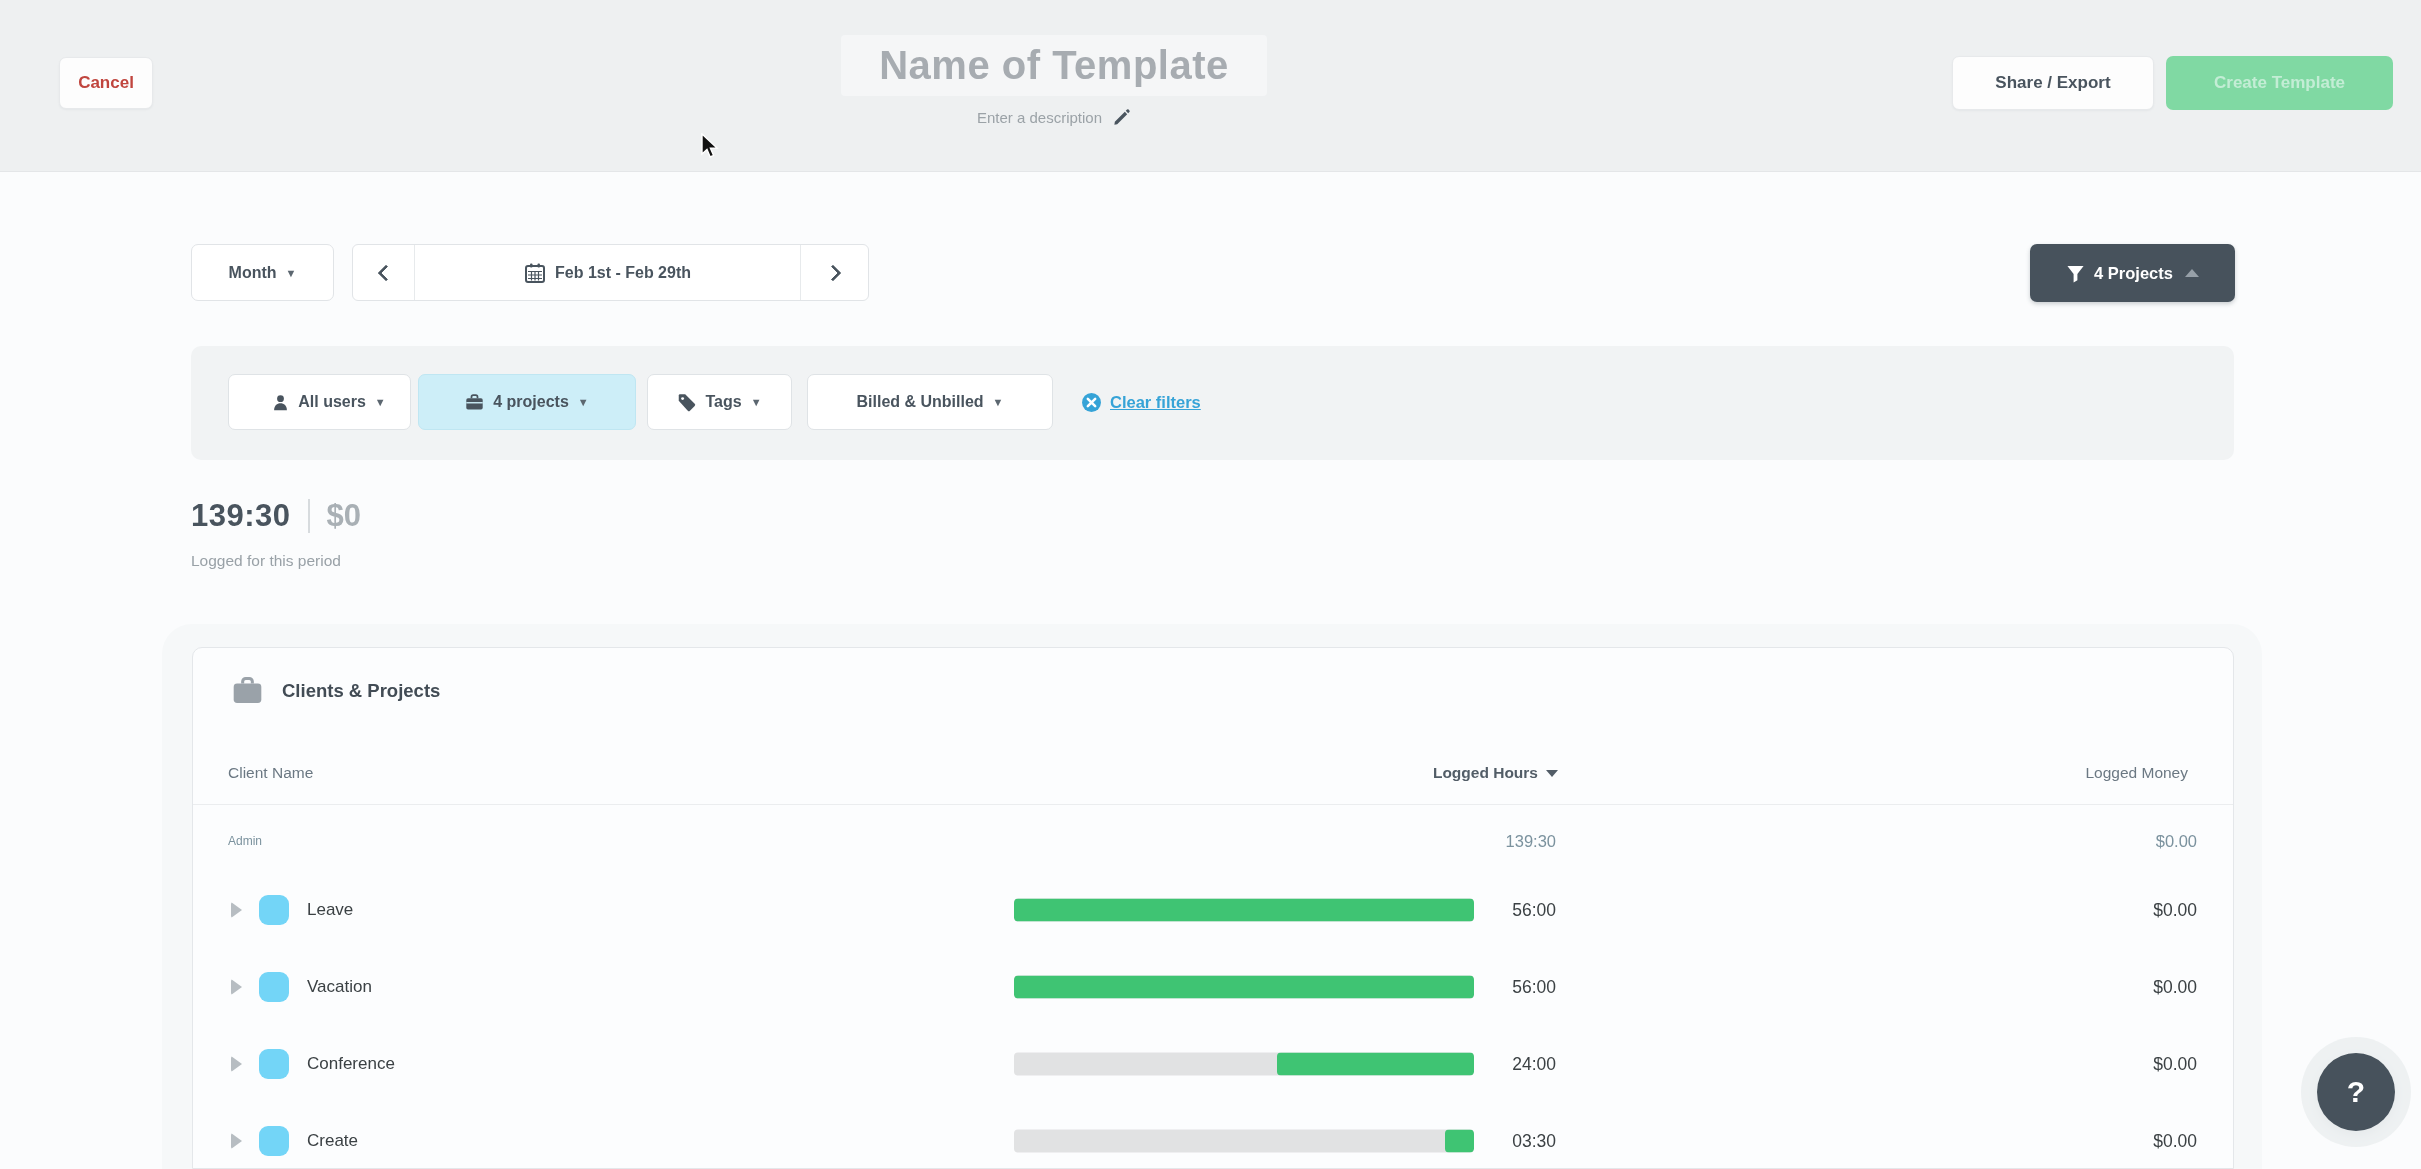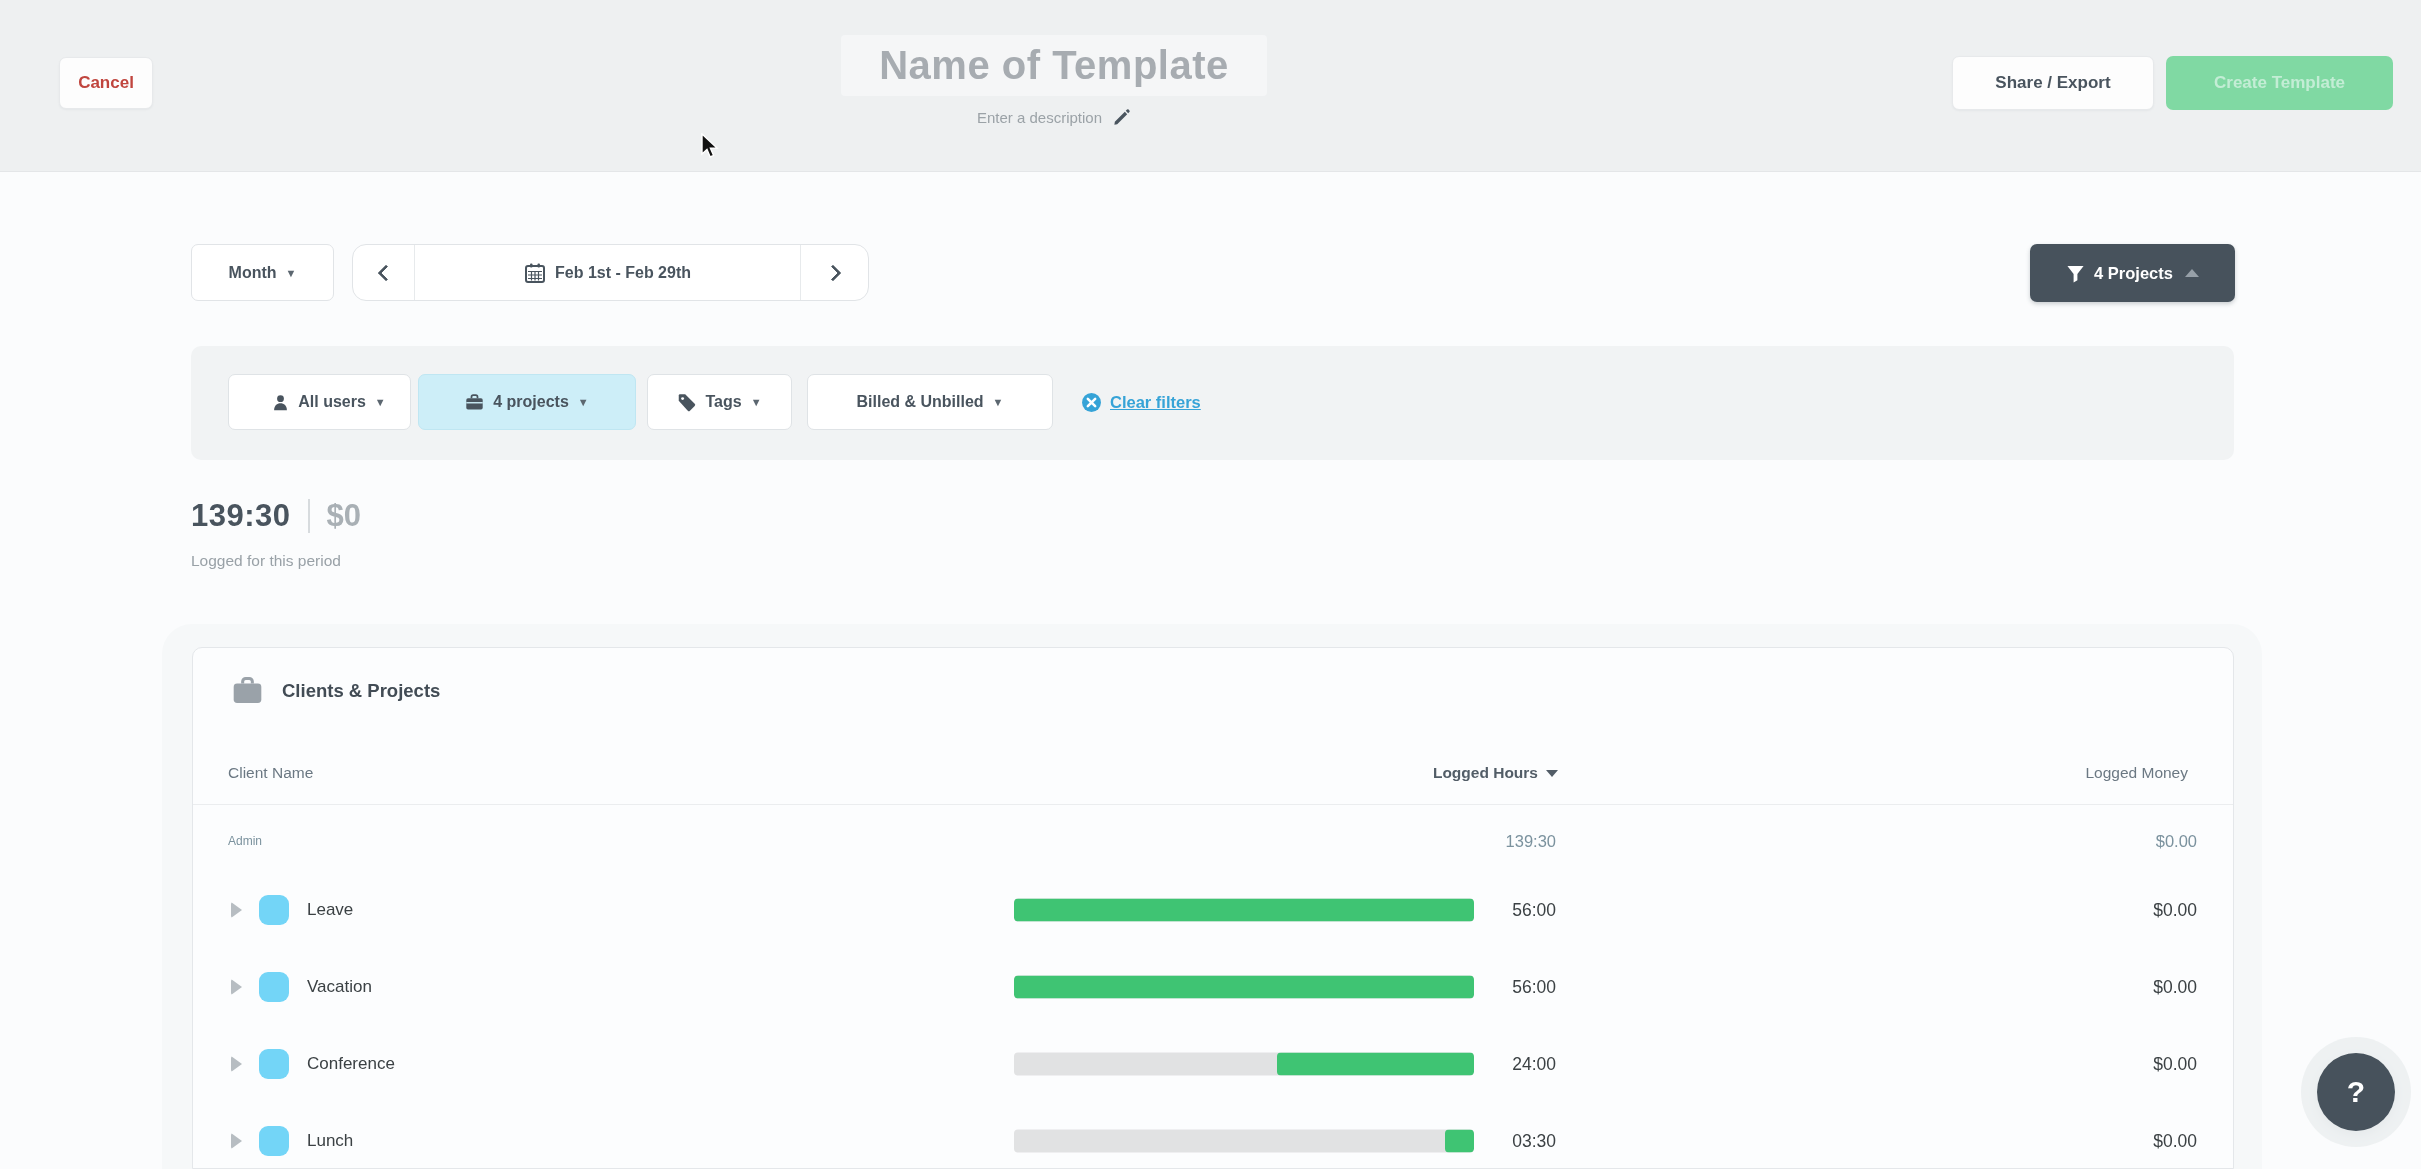--- a/index.html
+++ b/index.html
@@ -12,21 +12,21 @@
   .btn-cancel{position:absolute;left:59px;top:57px;width:94px;height:52px;background:#fdfdfd;border:1px solid #e7e9eb;box-shadow:0 1px 2px rgba(120,130,140,.08);color:#c0453e;font-size:17px;font-weight:700;}
   .title-box{position:absolute;left:841px;top:35px;width:426px;height:61px;background:#f5f6f7;border-radius:4px;display:flex;align-items:center;justify-content:center;}
   .title-box span{font-size:40px;font-weight:700;color:#a7acb1;letter-spacing:.5px;white-space:nowrap;}
   .desc-row{position:absolute;left:841px;top:102px;width:426px;height:30px;display:flex;align-items:center;justify-content:center;gap:10px;color:#9ba2a7;font-size:15px;}
   .btn-share{position:absolute;left:1952px;top:56px;width:202px;height:54px;background:#fdfdfd;border:1px solid #e7e9eb;box-shadow:0 1px 2px rgba(120,130,140,.08);color:#49545e;font-size:17px;font-weight:700;}
   .btn-create{position:absolute;left:2166px;top:56px;width:227px;height:54px;background:#80d9a3;color:#c3edd5;font-size:17px;font-weight:700;}
 
   
   .btn-month{position:absolute;left:191px;top:244px;width:143px;height:57px;background:#fff;border:1px solid #e1e4e7;color:#49545e;font-size:16px;font-weight:700;gap:9px;}
   .caret{font-size:11px;color:#5c6770;}
-  .date-group{position:absolute;left:352px;top:244px;width:517px;height:57px;background:#fff;border:1px solid #e1e4e7;border-radius:14px;display:flex;}
+  .date-group{position:absolute;left:352px;top:244px;width:517px;height:57px;background:#fff;border:1px solid #e1e4e7;border-radius:6px;display:flex;}
   .date-cell{display:flex;align-items:center;justify-content:center;color:#49545e;cursor:pointer;}
   .date-prev{width:62px;border-right:1px solid #e7eaec;}
   .date-label{flex:1;gap:9px;font-size:16px;font-weight:700;}
   .date-next{width:68px;border-left:1px solid #e7eaec;}
   .chev{width:12px;height:12px;border-right:3px solid #49545e;border-top:3px solid #49545e;border-radius:1px;}
   .chev-l{transform:rotate(-135deg);margin-left:4px;}
   .chev-r{transform:rotate(45deg);margin-right:4px;}
   .btn-projects{position:absolute;left:2030px;top:244px;width:205px;height:58px;background:#47525c;color:#fff;font-size:16.5px;font-weight:700;gap:9px;box-shadow:0 2px 4px rgba(60,70,80,.25);}
   .tri-up{width:0;height:0;border-left:7px solid transparent;border-right:7px solid transparent;border-bottom:8px solid #97a0a8;margin-left:3px;}
 
@@ -249,21 +249,21 @@
         <span class="lbl">Conference</span>
         <span class="track">
           <span class="fill" style="width: 42.9%;"></span>
         </span>
         <span class="hrs">24:00</span>
         <span class="mny">$0.00</span>
       </div>
       <div class="proj-row" style="top: 1102px;">
         <span class="exp"></span>
         <span class="chipcolor" style="background: rgb(115, 213, 247);"></span>
-        <span class="lbl">Lunch</span>
+        <span class="lbl">Create</span>
         <span class="track">
           <span class="fill" style="width: 6.3%;"></span>
         </span>
         <span class="hrs">03:30</span>
         <span class="mny">$0.00</span>
       </div>
     </div>
 
   <div class="help-btn">?</div>
 

